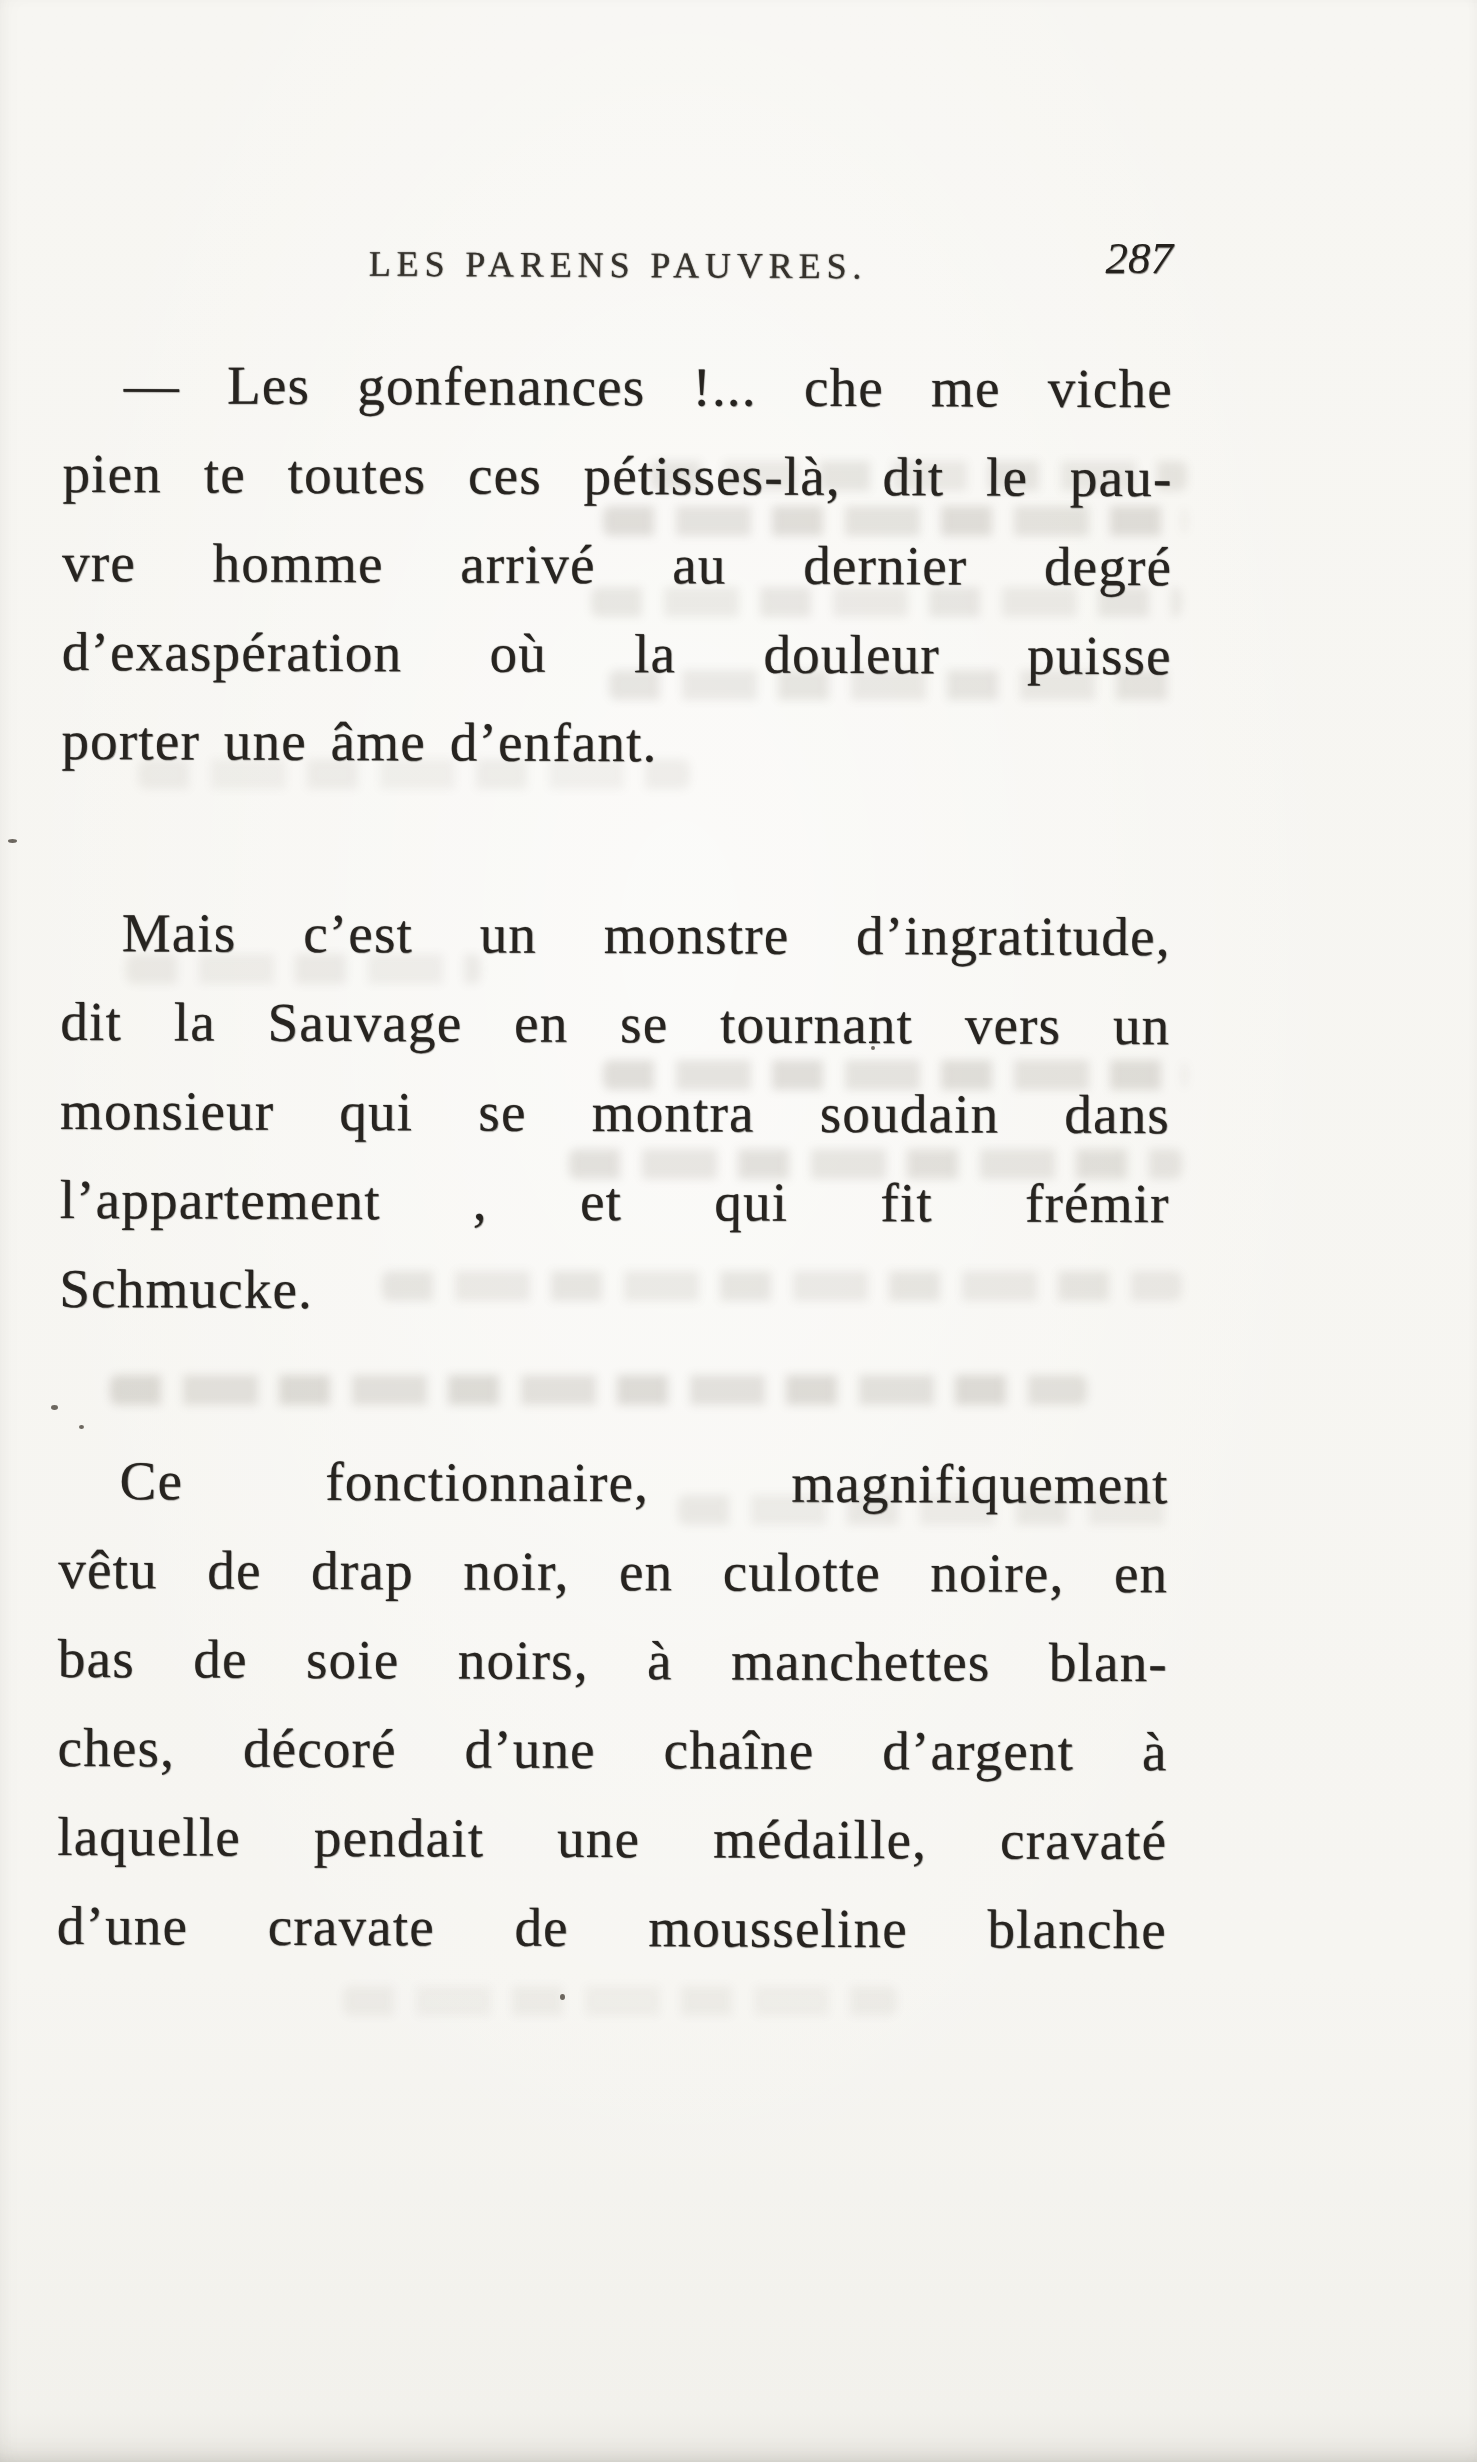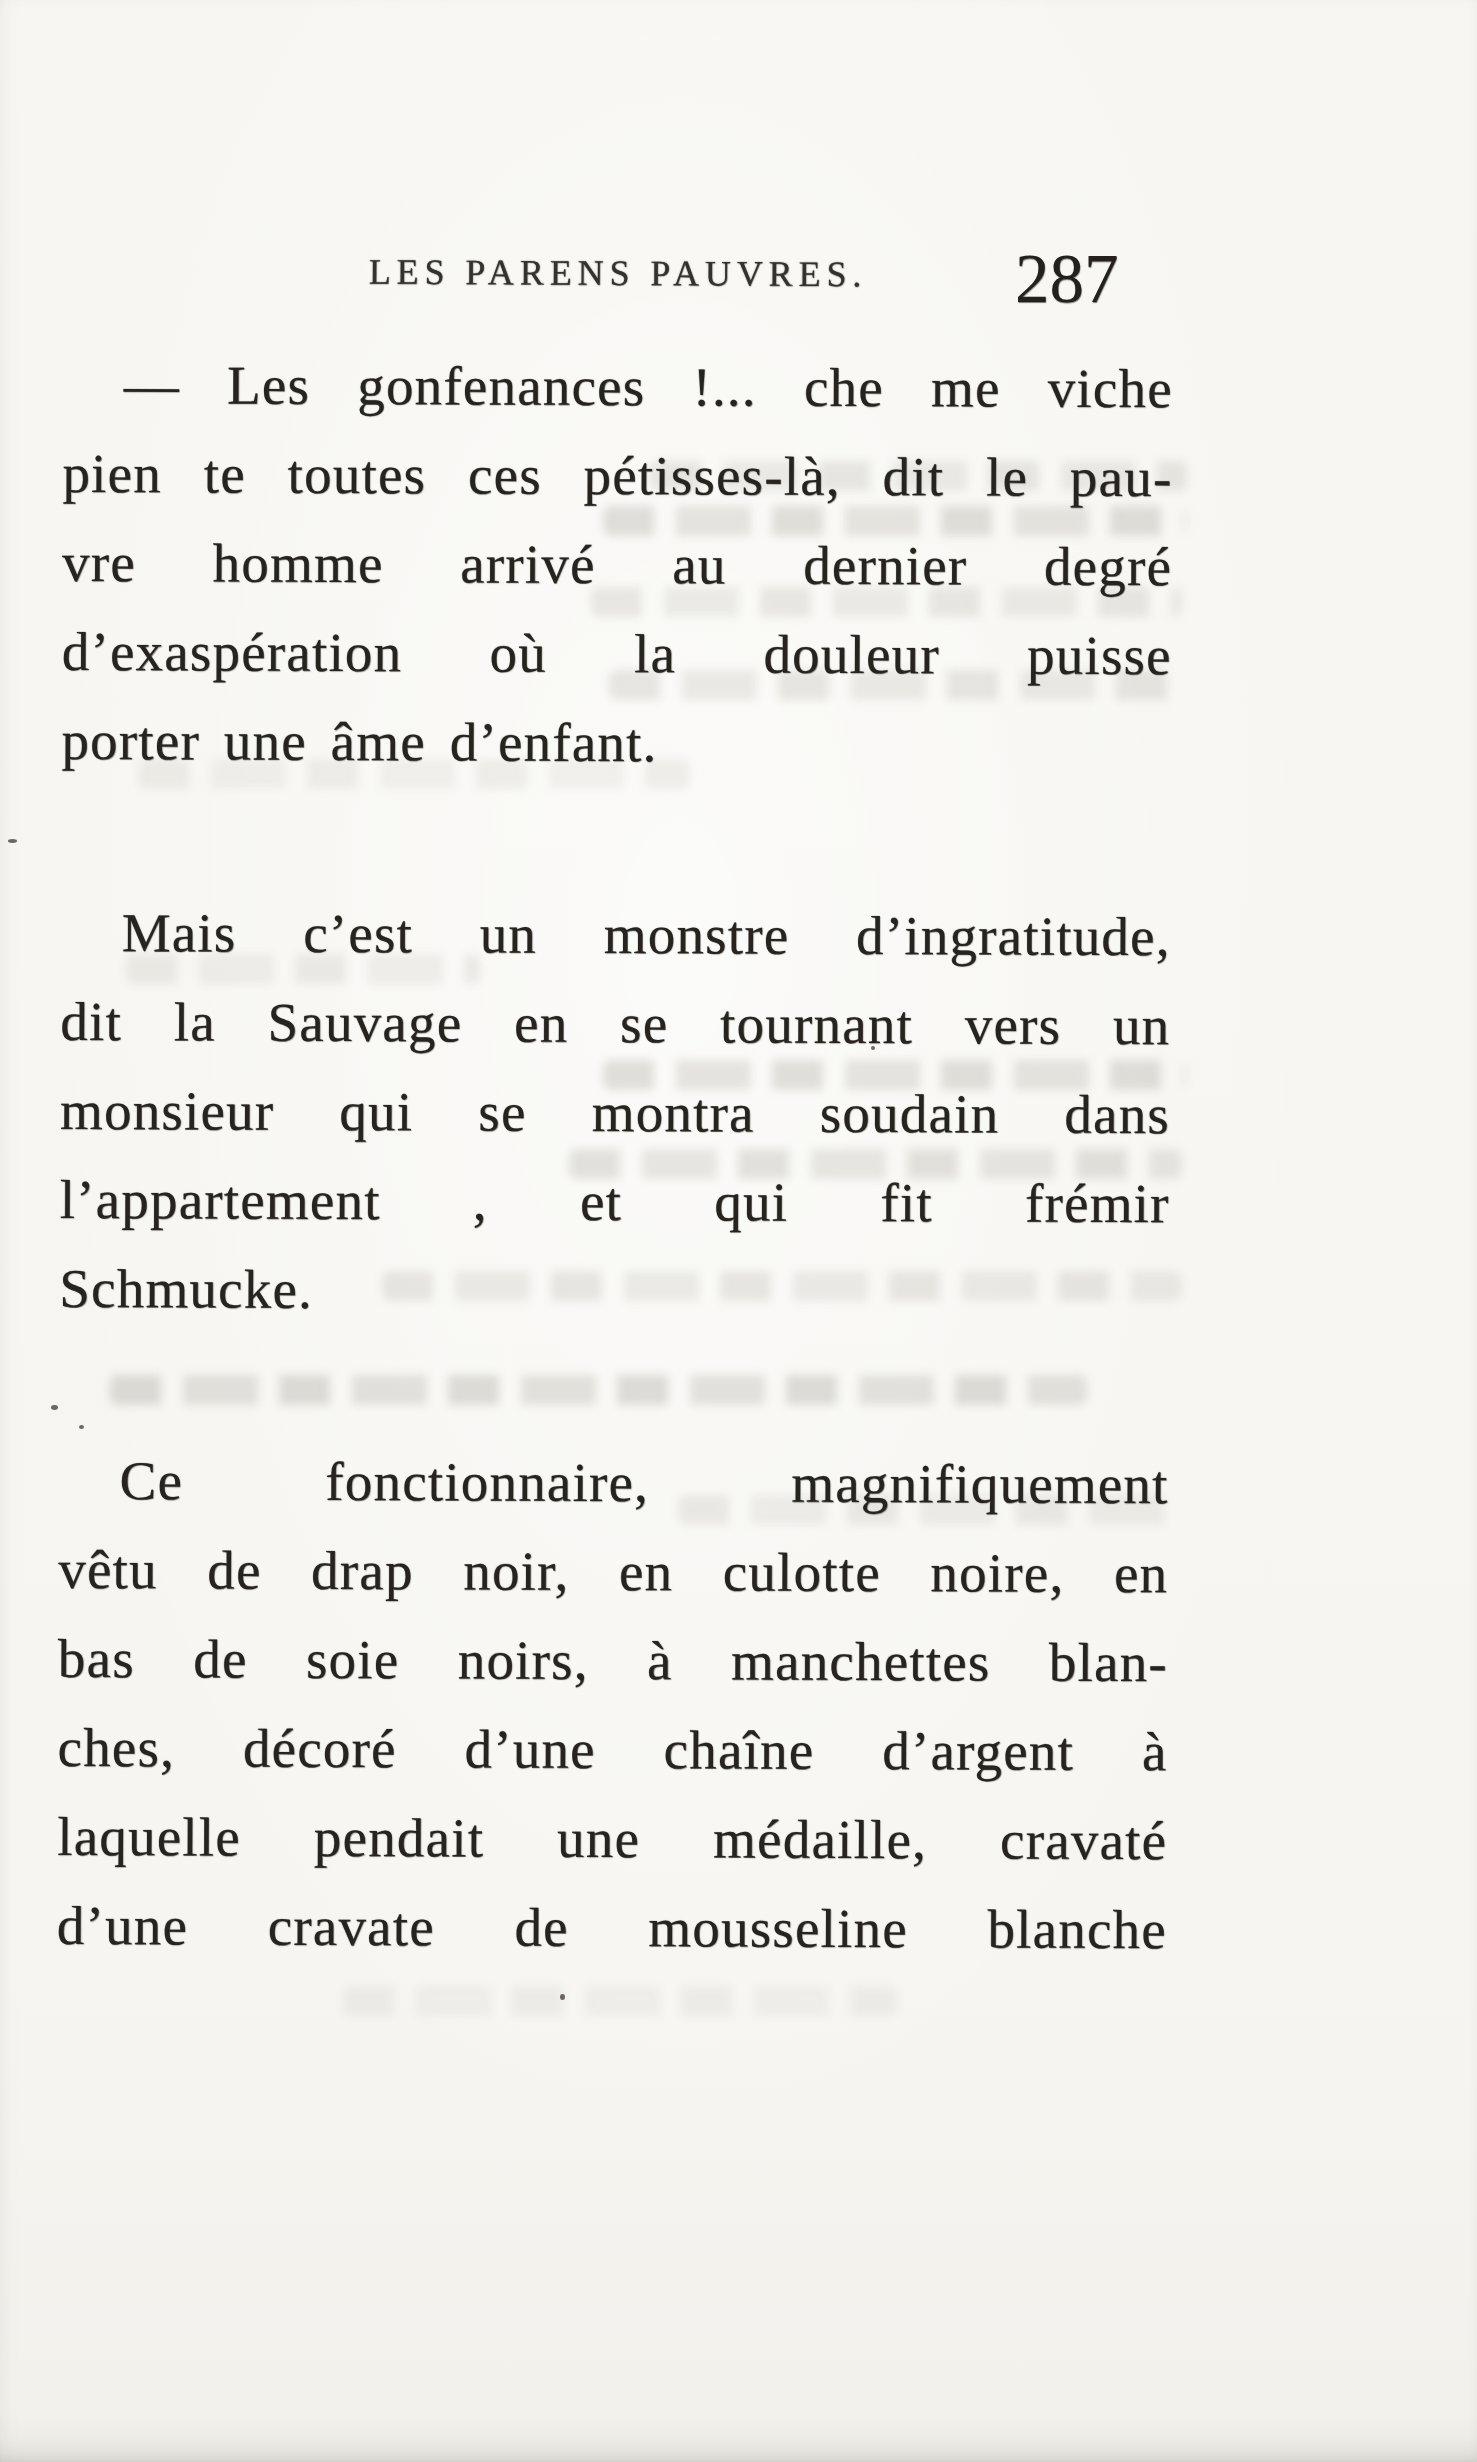--- a/index.html
+++ b/index.html
@@ -24,21 +24,21 @@
     box-shadow:
       inset 0 -15.8px 25.6px -17.7px rgba(70,64,56,0.28),
       inset 13.8px 0 33px -25.6px rgba(70,64,56,0.10),
       inset -9.9px 0 29.6px -25.6px rgba(70,64,56,0.08),
       inset 0 9.9px 23.6px -21.7px rgba(70,64,56,0.07);
   }
 
   
   .runhead {
     position: absolute;
-    top: 244px;
+    top: 236px;
     left: 63px;
     width: 1110px;
     height: 59px;
   }
   .running-title {
     position: absolute;
     left: 0;
     top: 7.9px;
     width: 100%;
     text-align: center;
@@ -46,24 +46,25 @@
     letter-spacing: 5.9px;
     color: #35322c;
     text-shadow: 0 0 1.4px rgba(53,50,44,0.75), 0.6px 0.6px 0.8px rgba(53,50,44,0.4);
     transform: rotate(0.3deg);
   }
   .page-number {
     position: absolute;
     left: 952px;
     top: -3.9px;
     width: 158px;
-    text-align: left;
-    font-size: 69px;
+    text-align: right;
+    font-size: 45px;
     color: #24211d;
     text-shadow: 0.6px 0.6px 1px rgba(36,33,29,0.6);
+    font-style: italic;
   }
 
   
   .text-block {
     position: absolute;
     left: 63px;
     top: 340px;
     width: 1110px;
     transform: rotate(0.22deg);
     transform-origin: 0 0;

